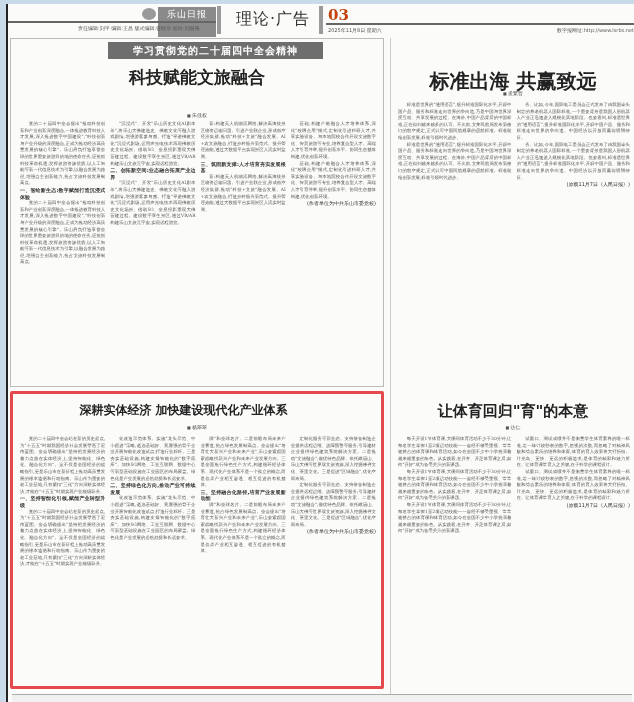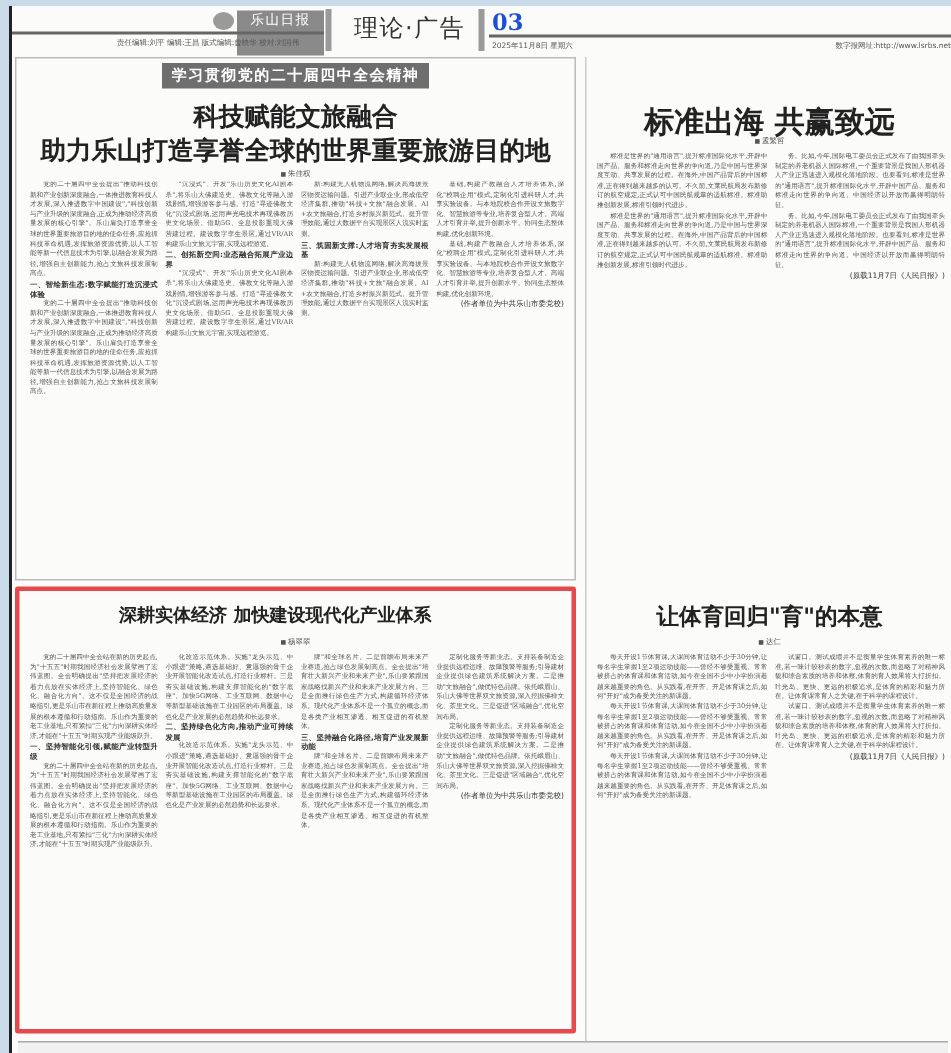--- a/index.html
+++ b/index.html
@@ -31,36 +31,36 @@
     font-family: "DejaVu Sans", sans-serif; white-space: nowrap;
   }
   .rule-left { position: absolute; left: 0; top: 17px; width: 208px; height: 2px; background: #666; }
   .vbar1 { position: absolute; left: 209px; top: 2px; width: 4px; height: 28px; background: #9a9a9a; }
   .section-title {
     position: absolute; left: 228px; top: 5px; font-size: 16px; color: #333;
     font-family: "DejaVu Sans", sans-serif; letter-spacing: 1px;
   }
   .vbar2 { position: absolute; left: 311px; top: 2px; width: 4px; height: 28px; background: #9a9a9a; }
   .page-num {
-    position: absolute; left: 320px; top: 2px; font-size: 15px; color: #1d4ed8;
+    position: absolute; left: 320px; top: 2px; font-size: 15px; color: #c2410c;
     font-family: "DejaVu Serif", serif; font-weight: bold;
   }
   .rule-right { position: absolute; left: 318px; top: 19px; width: 308px; height: 2px; background: #666; }
   .date-line {
     position: absolute; left: 320px; top: 23px; font-size: 5px; color: #555;
     font-family: "DejaVu Sans", sans-serif; white-space: nowrap;
   }
   .site-line {
     position: absolute; right: 2px; top: 23px; font-size: 5px; color: #555;
     font-family: "DejaVu Sans", sans-serif; white-space: nowrap;
   }
   
   .frame { position: absolute; border: 1px solid #bbb; }
   .banner {
-    position: absolute; left: 100px; top: 38px; width: 178px; height: 17px;
+    position: absolute; left: 100px; top: 38px; width: 215px; height: 17px;
     background: #6e6e6e; color: #fff; font-size: 10px; line-height: 17px;
     text-align: center; font-weight: bold; letter-spacing: 1px;
   }
   .headline {
     position: absolute; text-align: center; font-weight: bold; color: #222;
     white-space: nowrap;
   }
   .byline {
     position: absolute; text-align: center; font-size: 5px; color: #555;
     font-family: "DejaVu Sans", sans-serif;
@@ -100,21 +100,20 @@
     <div class="page-num">03</div>
     <div class="rule-right"></div>
     <div class="date-line">2025年11月8日  星期六</div>
     <div class="site-line">数字报网址:http://www.lsrbs.net</div>
   </div>
 
   <div class="frame" style="left:2px; top:34px; width:374px; height:349px;">
   </div>
   <div class="banner">学习贯彻党的二十届四中全会精神</div>
   <div class="headline" style="left:2px; top:62px; width:374px; font-size:17px;">科技赋能文旅融合</div>
-  <div class="headline" style="left:2px; top:85px; width:374px; font-size:17px;">助力乐山打造享誉全球的世界重要旅游目的地</div>
   <div class="byline" style="left:2px; top:108px; width:374px;">朱佳权</div>
   <div class="cols" style="left:12px; top:117px; width:356px; height:262px;">
     <div class="col">
       <p>党的二十届四中全会提出"推动科技创新和产业创新深度融合,一体推进教育科技人才发展,深入推进数字中国建设","科技创新与产业升级的深度融合,正成为推动经济高质量发展的核心引擎"。乐山肩负打造享誉全球的世界重要旅游目的地的使命任务,应抢抓科技革命机遇,发挥旅游资源优势,以人工智能等新一代信息技术为引擎,以融合发展为路径,增强自主创新能力,抢占文旅科技发展制高点。</p>
       <p class="sub">一、智绘新生态:数字赋能打造沉浸式体验</p>
       <p>党的二十届四中全会提出"推动科技创新和产业创新深度融合,一体推进教育科技人才发展,深入推进数字中国建设","科技创新与产业升级的深度融合,正成为推动经济高质量发展的核心引擎"。乐山肩负打造享誉全球的世界重要旅游目的地的使命任务,应抢抓科技革命机遇,发挥旅游资源优势,以人工智能等新一代信息技术为引擎,以融合发展为路径,增强自主创新能力,抢占文旅科技发展制高点。</p>
     </div>
     <div class="col">
       <p>"沉浸式"、开发"乐山历史文化AI剧本杀",将乐山大佛建造史、佛教文化等融入游戏剧情,增强游客参与感。打造"寻迹佛教文化"沉浸式剧场,运用声光电技术再现佛教历史文化场景。借助5G、全息投影重现大佛营建过程。建设数字孪生景区,通过VR/AR构建乐山文旅元宇宙,实现远程游览。</p>
       <p class="sub">二、创拓新空间:业态融合拓展产业边界</p>

